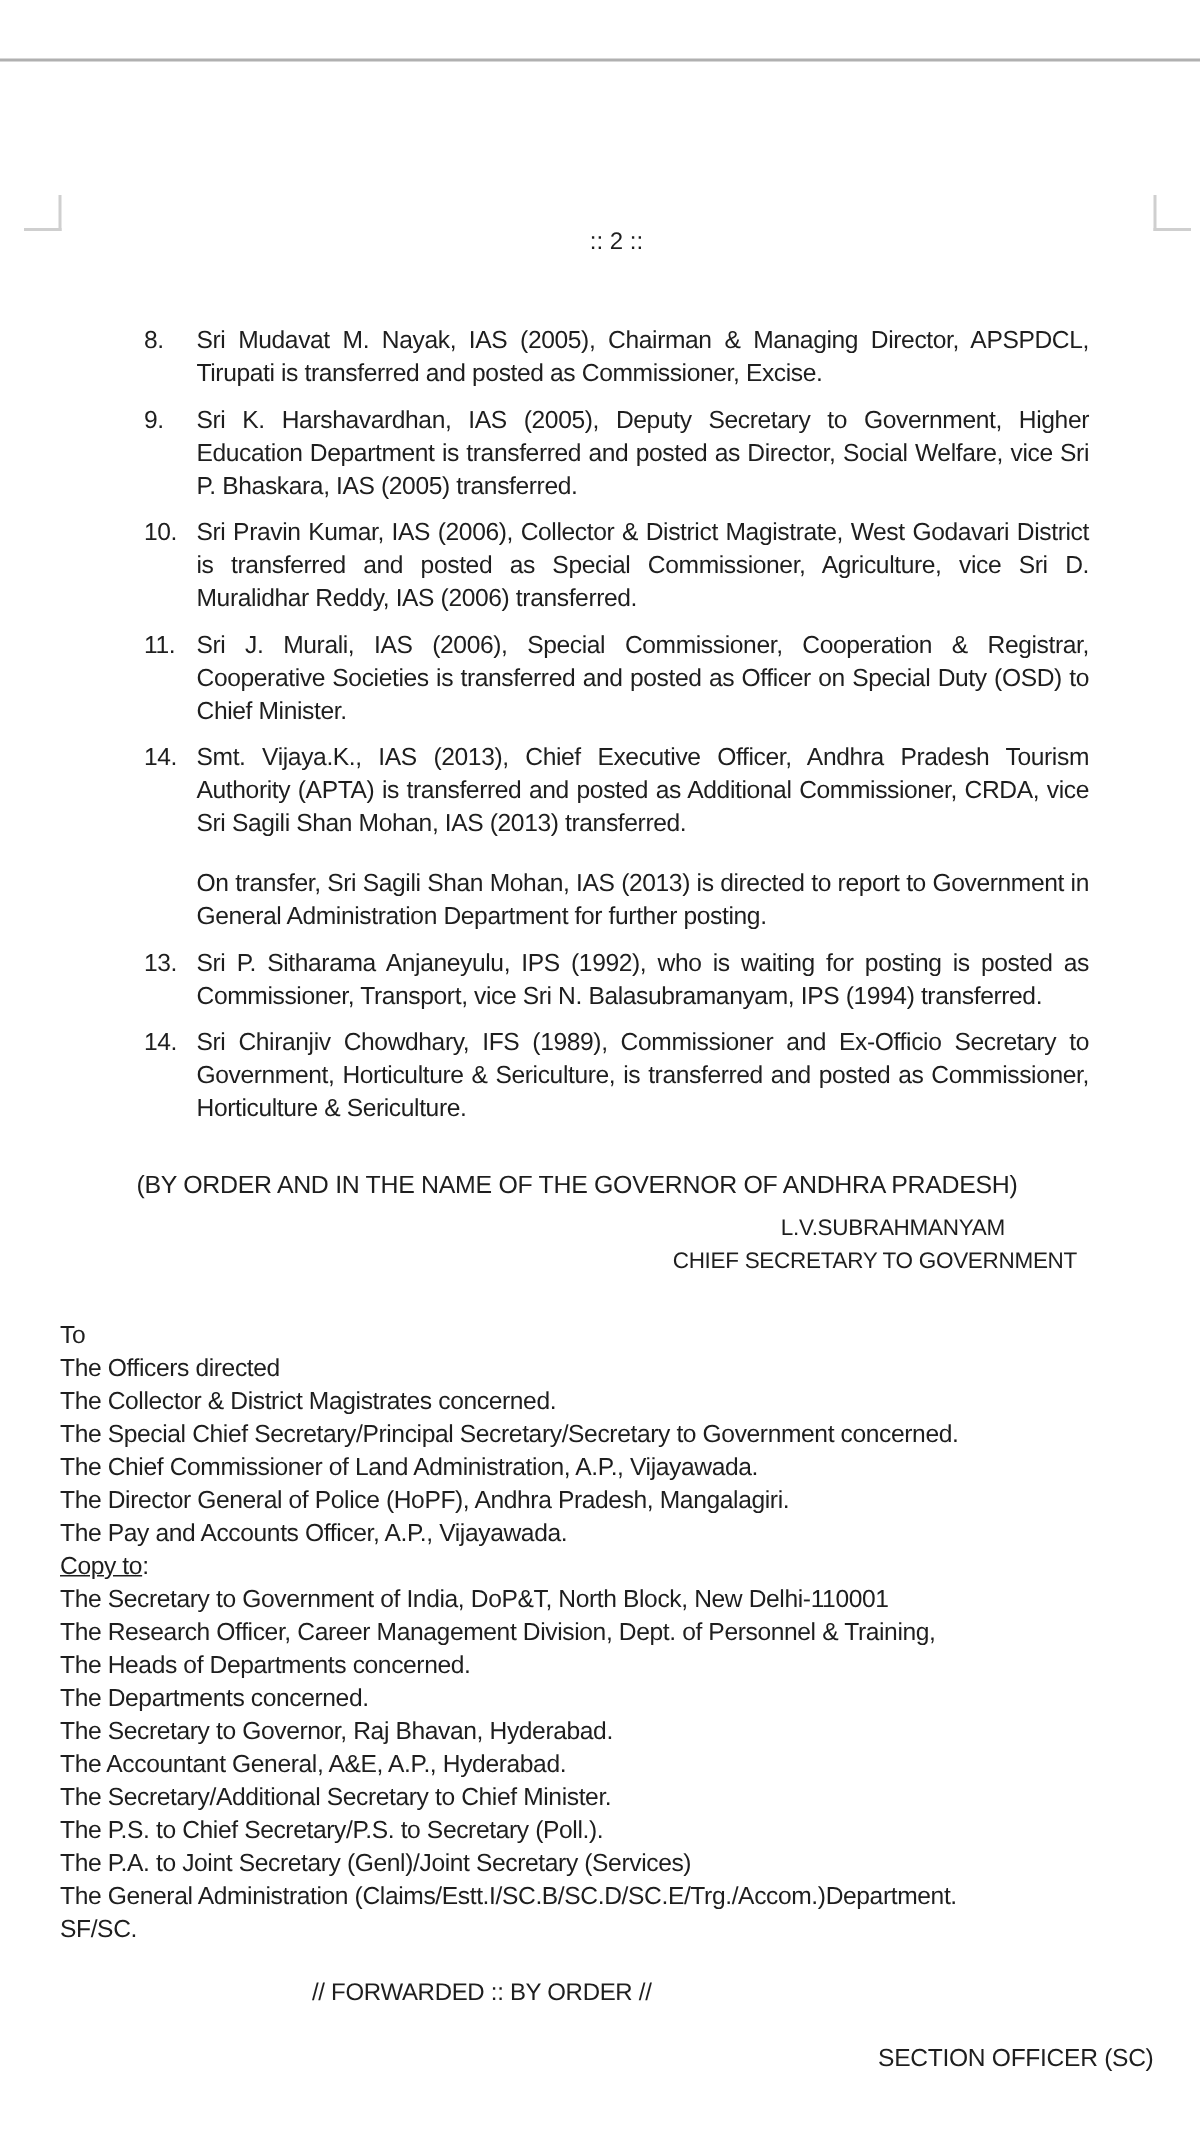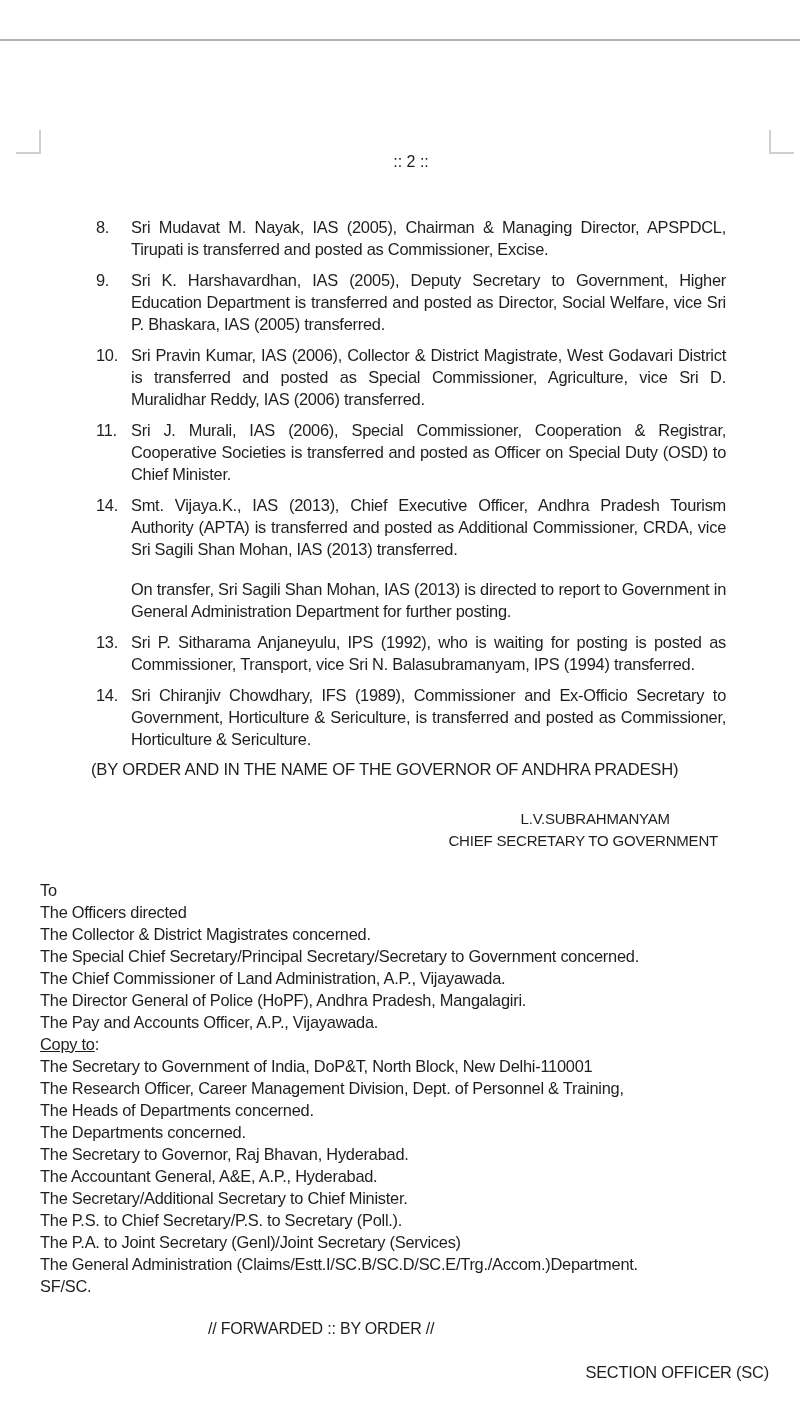--- a/index.html
+++ b/index.html
@@ -11,21 +11,21 @@
   .corner { position: absolute; border-color: #cfcfcf; border-style: solid; }
   .corner-left { left: 16px; top: 130px; width: 23px; height: 22px; border-width: 0 2px 2px 0; }
   .corner-right { left: 769px; top: 130px; width: 23px; height: 22px; border-width: 0 0 2px 2px; }
   .page-num { position: absolute; top: 153px; left: 0; width: 822px; text-align: center; font-size: 16px; }
   .text { font-size: 16.4px; letter-spacing: -0.25px; line-height: 22px; }
   .items { position: absolute; left: 96px; top: 216px; width: 630px; }
   .item { position: relative; padding-left: 35px; margin-bottom: 9px; text-align: justify; text-align-last: left; }
   .item .num { position: absolute; left: 0; top: 0; }
   .item .para { display: block; }
   .item .note { display: block; margin-top: 18px; }
-  .order-line { position: absolute; left: 91px; top: 760px; width: 640px; font-size: 16.6px; letter-spacing: -0.2px; }
+  .order-line { position: absolute; left: 91px; top: 780px; width: 640px; font-size: 16.6px; letter-spacing: -0.2px; }
   .sig { position: absolute; right: 82px; top: 808px; text-align: center; font-size: 15px; line-height: 22px; letter-spacing: -0.2px; }
   .sig .name { display: block; padding-left: 24px; }
   .dist { position: absolute; left: 40px; top: 879px; width: 740px; }
   .dist div { white-space: nowrap; }
   .copy-head { text-decoration: none; }
   .copy-head u { text-decoration: underline; }
   .forward { position: absolute; left: 208px; top: 1320px; font-size: 16px; letter-spacing: -0.2px; }
   .section-officer { position: absolute; right: 31px; top: 1363px; font-size: 16.4px; letter-spacing: -0.2px; }
 </style>
 </head>

